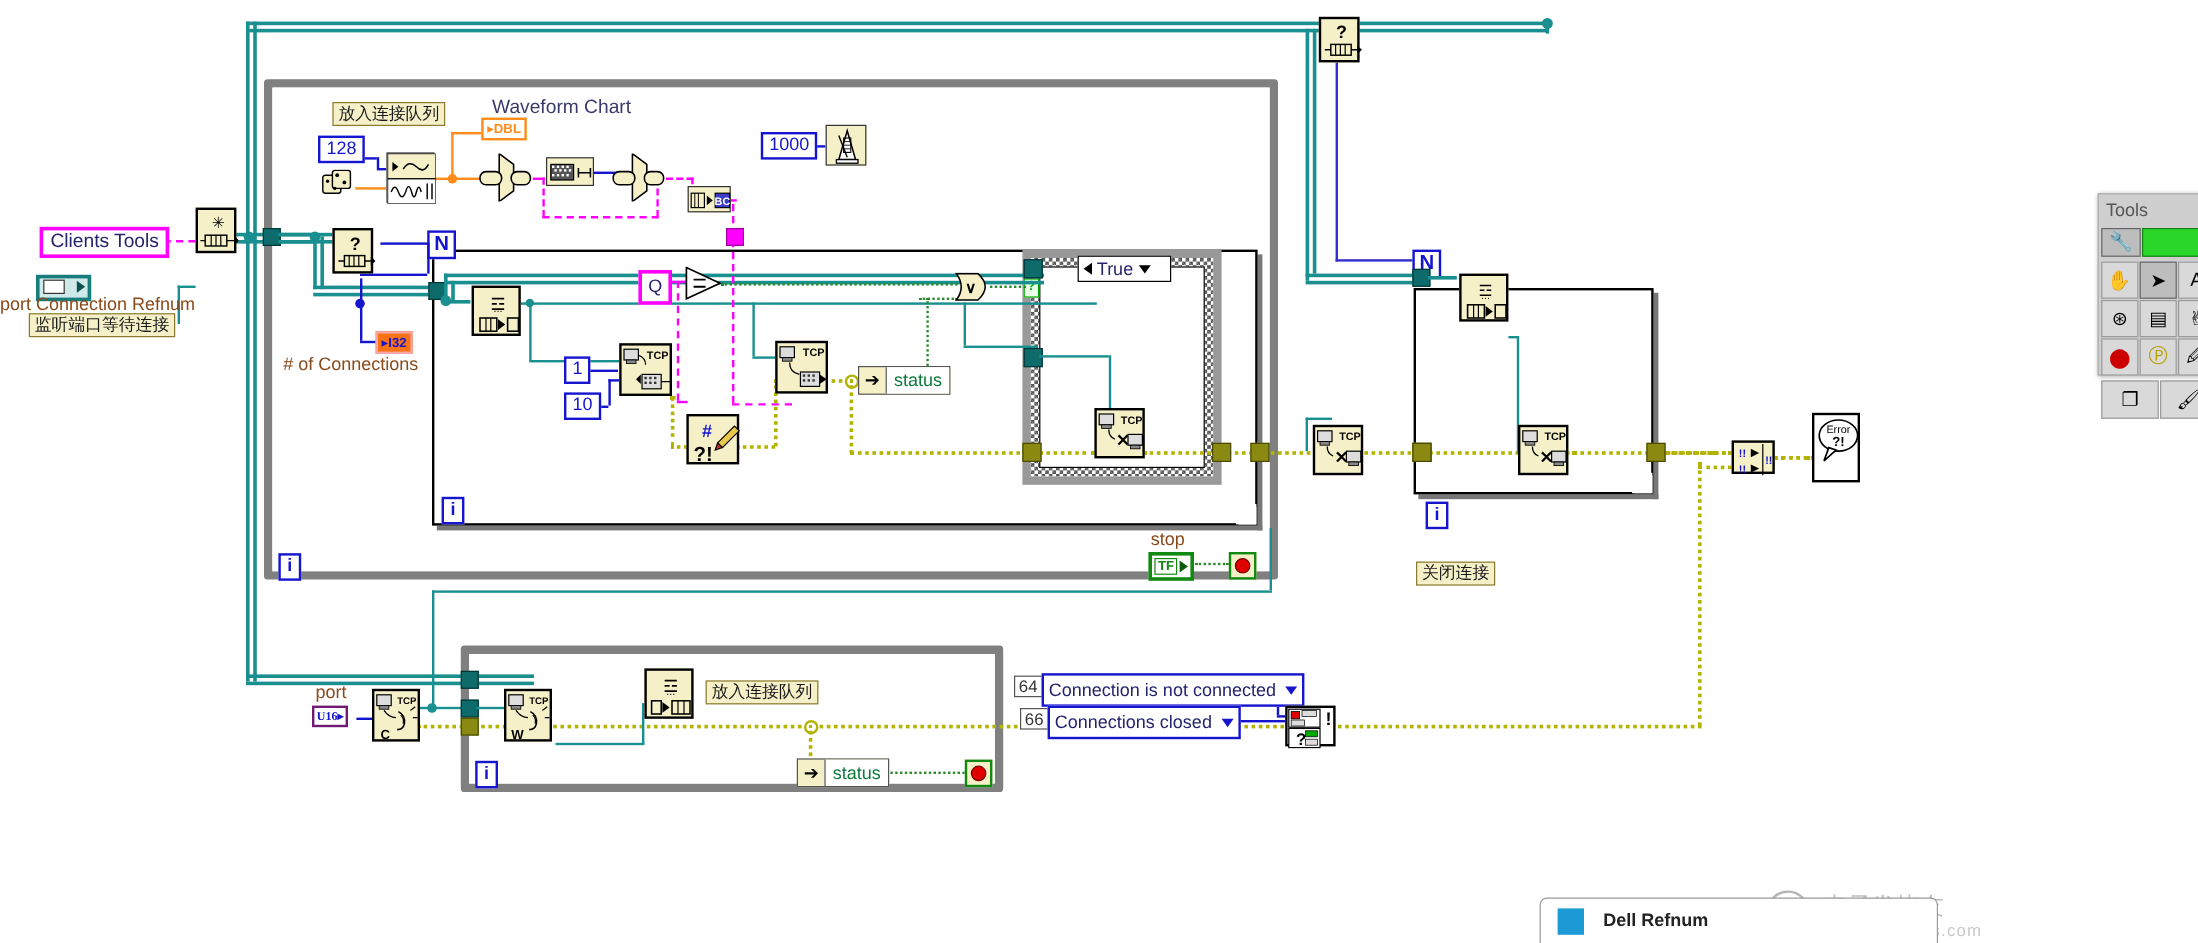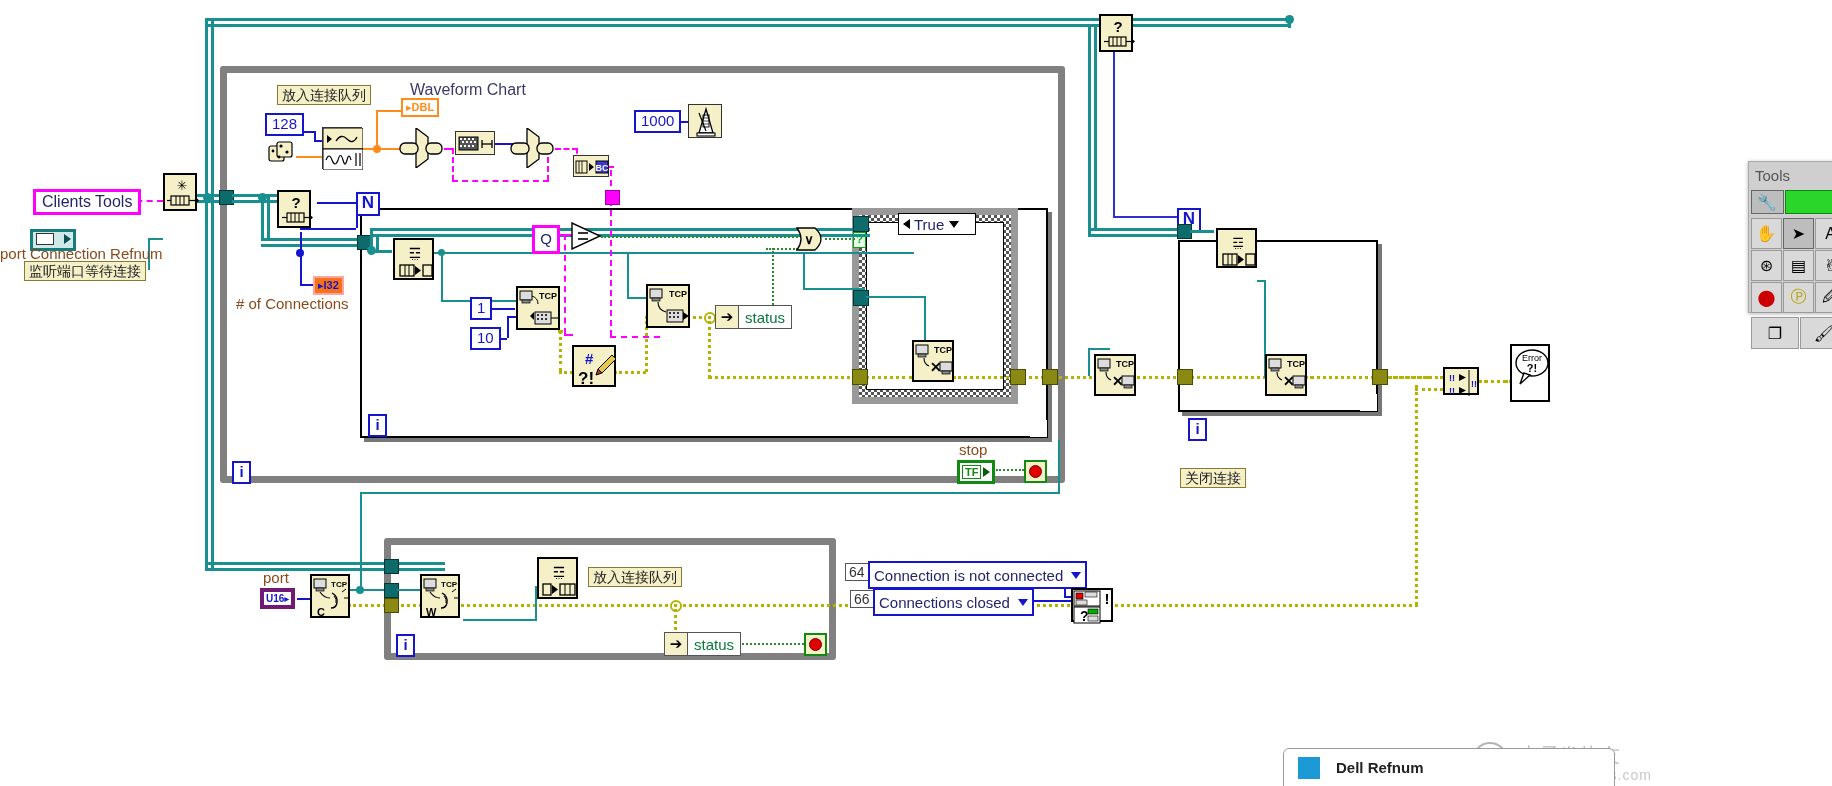--- a/index.html
+++ b/index.html
@@ -34,22 +34,22 @@
           color:#1a1a1a;font-size:15px;padding:1px 4px;white-space:nowrap;line-height:1.15;}
   .cmtbox.cn{font-family:"DejaVu Sans",sans-serif;font-size:14px;}
 
   
   .const{position:absolute;border:2px solid #1515d0;color:#1515d0;background:#fff;
          font-size:15px;padding:0px 5px;white-space:nowrap;line-height:1.25;font-weight:400;}
   .magbox{position:absolute;border:3px solid #ff00ff;background:#fff;color:#24246e;
           font-size:16px;padding:1px 6px;white-space:nowrap;}
   .magq{position:absolute;border:3px solid #ff00ff;background:#fff;color:#24246e;
           font-size:15px;width:22px;height:23px;text-align:center;line-height:22px;}
-  .u16{position:absolute;border:4px solid #701a75;background:#fff;font-size:10px;
-       color:#1515d0;font-weight:bold;padding:1px 2px;letter-spacing:0px;}
+  .u16{position:absolute;border:2px solid #701a75;background:#fff;font-size:10px;
+       color:#1515d0;font-weight:bold;padding:1px 2px;letter-spacing:0px;font-family:Liberation Serif, serif;}
   .dblbox{position:absolute;border:2px solid #ff8c1a;background:#fff;color:#ff8c1a;
           font-size:11px;font-weight:bold;padding:1px 3px;letter-spacing:0px;}
   .i32{position:absolute;border:2px solid #fca5a5;background:#f97316;color:#1515d0;
        font-size:11px;font-weight:bold;padding:1px 3px;}
   .nbox{position:absolute;border:2px solid #1515d0;background:#fff;color:#1515d0;
         font-size:17px;font-weight:bold;width:20px;height:20px;text-align:center;line-height:18px;}
   .ibox{position:absolute;border:2px solid #1515d0;background:#fff;color:#1515d0;
         font-size:15px;font-weight:bold;width:15px;height:19px;text-align:center;line-height:18px;}
   .refnum{position:absolute;border:3px solid #177c7c;background:#cfe9e9;width:40px;height:16px;}
   .refnum .pg{position:absolute;left:3px;top:1px;width:16px;height:10px;background:#fff;border:1px solid #333;}

